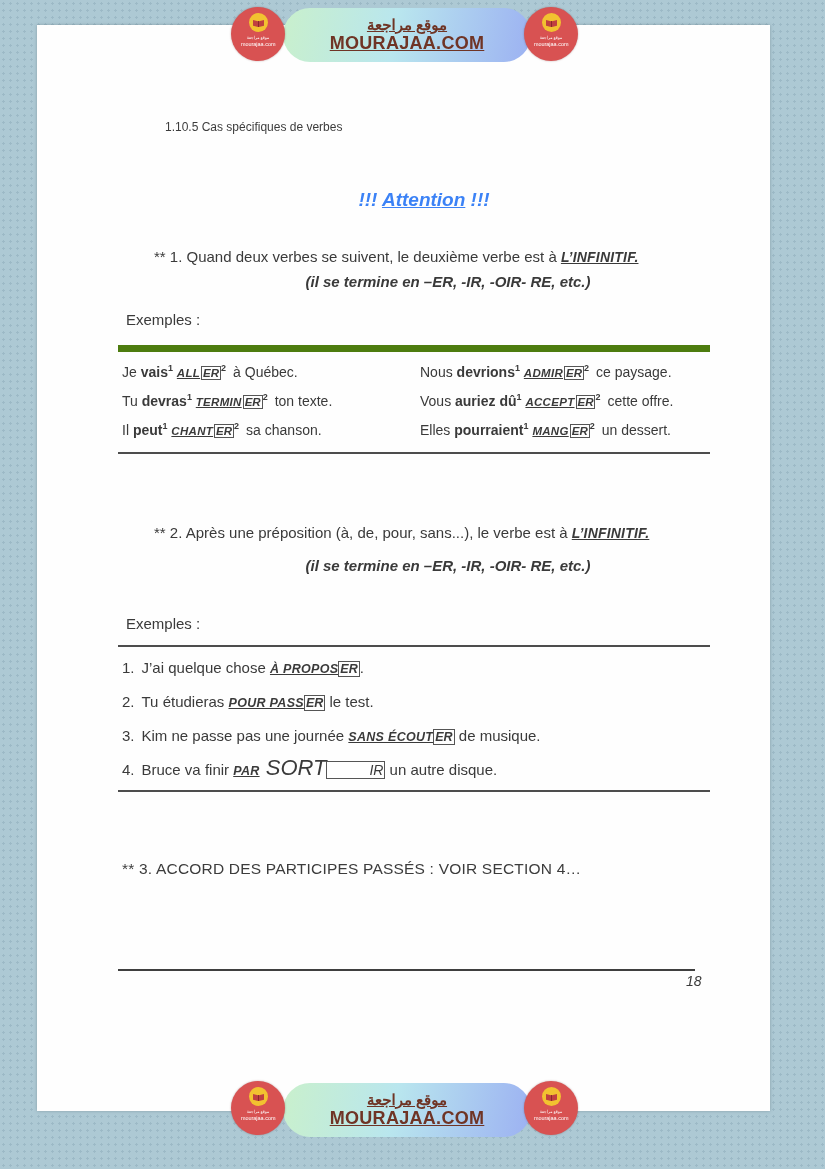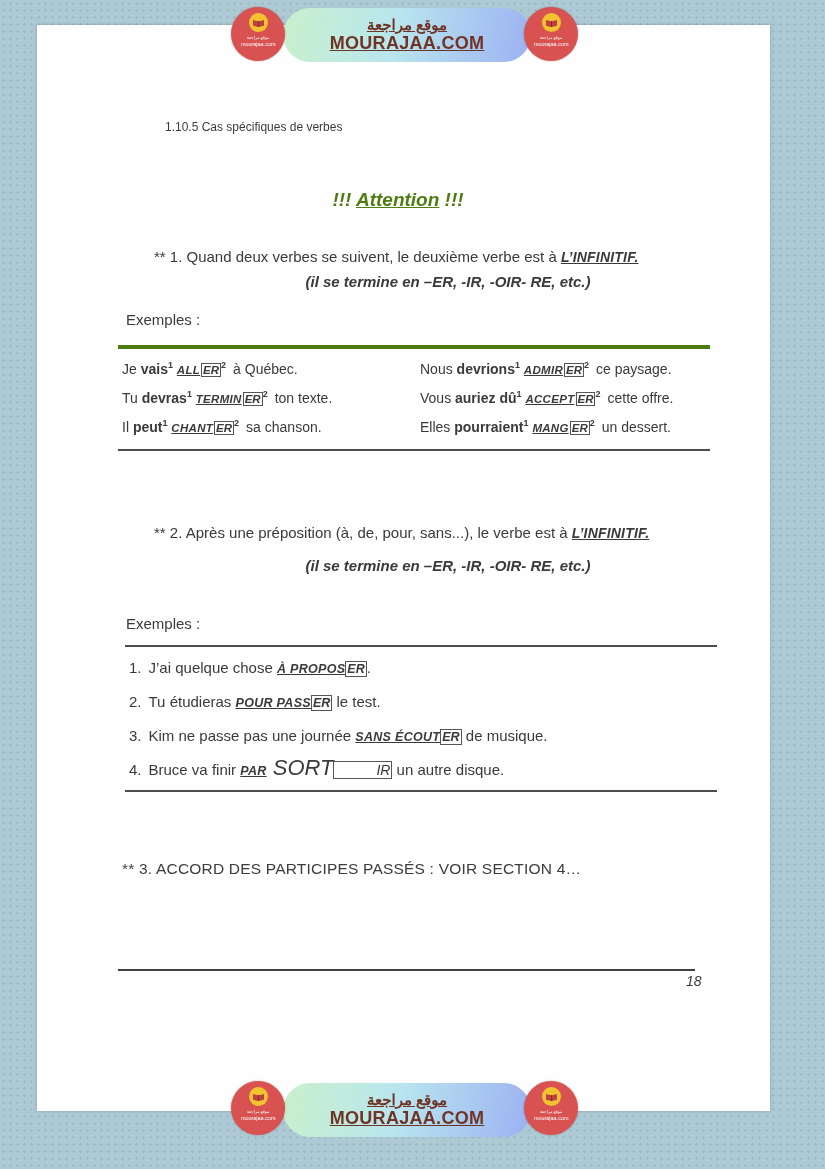--- a/index.html
+++ b/index.html
@@ -39,55 +39,55 @@
   .logo-circle.tl{left:231px;top:7px;} .logo-circle.tr{left:524px;top:7px;}
   .logo-circle.bl{left:231px;top:1081px;} .logo-circle.br{left:524px;top:1081px;}
   .logo-yellow{
     width:19px;height:19px;border-radius:50%;background:#f2c230;margin-top:6px;
     display:flex;align-items:center;justify-content:center;
   }
   .logo-small-ar{font-size:6px;transform:scale(.7);color:#fff;line-height:6px;margin-top:3px;white-space:nowrap;}
   .logo-small-dom{font-size:7px;transform:scale(.78);color:#fff;line-height:7px;white-space:nowrap;}
   
   .sec-title{position:absolute;left:128px;top:95px;font-size:12px;color:#3c3c3c;}
-  .attention{position:absolute;left:65px;top:164px;width:592px;text-align:center;
-    font-size:19px;font-weight:bold;font-style:italic;color:#4d7c0f;}
+  .attention{position:absolute;left:91px;top:164px;width:592px;text-align:center;
+    font-size:19px;font-weight:bold;font-style:italic;color:#3b82f6;}
   .attention .uword{text-decoration:underline;}
   .rule{position:absolute;left:85px;width:588px;font-size:15px;line-height:19px;margin-left:32px;}
   .rule1{top:222px;} .rule2{top:498px;}
   .rule .emph{font-weight:bold;font-style:italic;text-decoration:underline;font-size:14px;letter-spacing:.2px;}
   .rule .line2{text-align:center;font-weight:bold;font-style:italic;margin-top:5px;font-size:15px;}
   .rule2 .line2{margin-top:13px;}
   .exemples{position:absolute;left:89px;font-size:15px;}
   .exemples.one{top:286px;} .exemples.two{top:590px;}
   
   .vtable{
     position:absolute;left:81px;top:320px;width:592px;
-    border-top:4px solid #4d7c0f;border-bottom:2px solid #4d4d4d;
+    border-top:7px solid #4d7c0f;border-bottom:2px solid #4d4d4d;
     padding:6px 0 7px 4px;box-sizing:border-box;
     display:grid;grid-template-columns:298px 1fr;grid-auto-flow:column;
     grid-template-rows:repeat(3,29px);
   }
   .trow{font-size:14px;line-height:29px;white-space:nowrap;}
   .bverb{font-weight:bold;}
   sup.s{font-size:9px;font-weight:bold;vertical-align:super;line-height:0;}
   .vstem{
     font-weight:bold;font-style:italic;text-decoration:underline;
     font-size:11.5px;letter-spacing:.3px;
   }
   .vend{
     font-weight:bold;font-style:italic;font-size:11.5px;
     border:1.5px solid #555;padding:0 1px;margin-left:1px;
   }
   .trow .post{margin-left:7px;}
   
   .vlist{
     position:absolute;left:81px;top:620px;width:592px;
     border-top:2px solid #4d4d4d;border-bottom:2px solid #4d4d4d;
-    padding:8px 0 8px 4px;box-sizing:border-box;margin-left:7px;
+    padding:8px 0 8px 4px;box-sizing:border-box;
   }
   .litem{font-size:15px;line-height:22px;margin-bottom:9px;white-space:nowrap;}
   .litem:last-child{margin-bottom:0;}
   .litem .num{margin-right:7px;}
   .ustem{font-weight:bold;font-style:italic;text-decoration:underline;font-size:12.5px;letter-spacing:.3px;}
   .plainit{font-style:italic;font-size:22px;}
   .lend{font-weight:bold;font-style:italic;font-size:12.5px;border:1.5px solid #555;padding:0 1px;}
   .litem4 .lend{font-weight:normal;font-size:14px;font-style:italic;padding-left:42px;}
   .rule3{position:absolute;left:85px;top:835px;font-size:15.5px;letter-spacing:.2px;color:#3c3c3c;}
   .footer-line{position:absolute;left:81px;top:944px;width:577px;border-top:2px solid #3f3f3f;}

